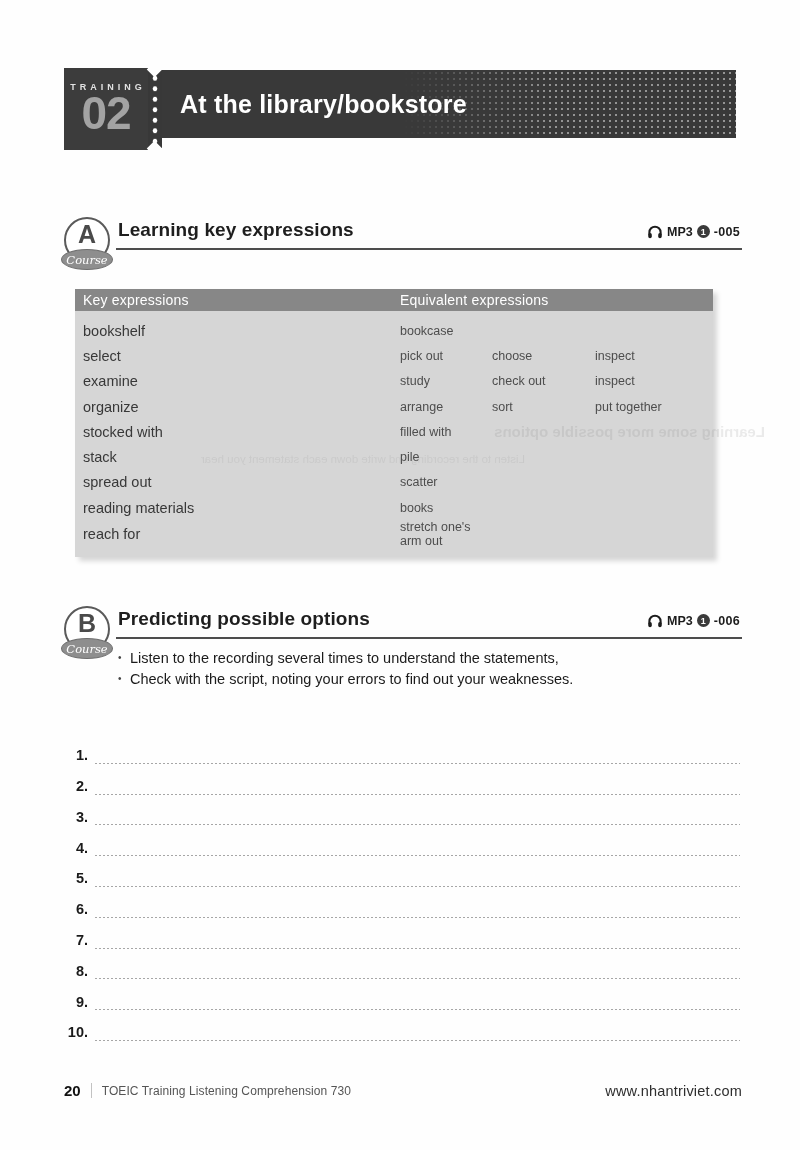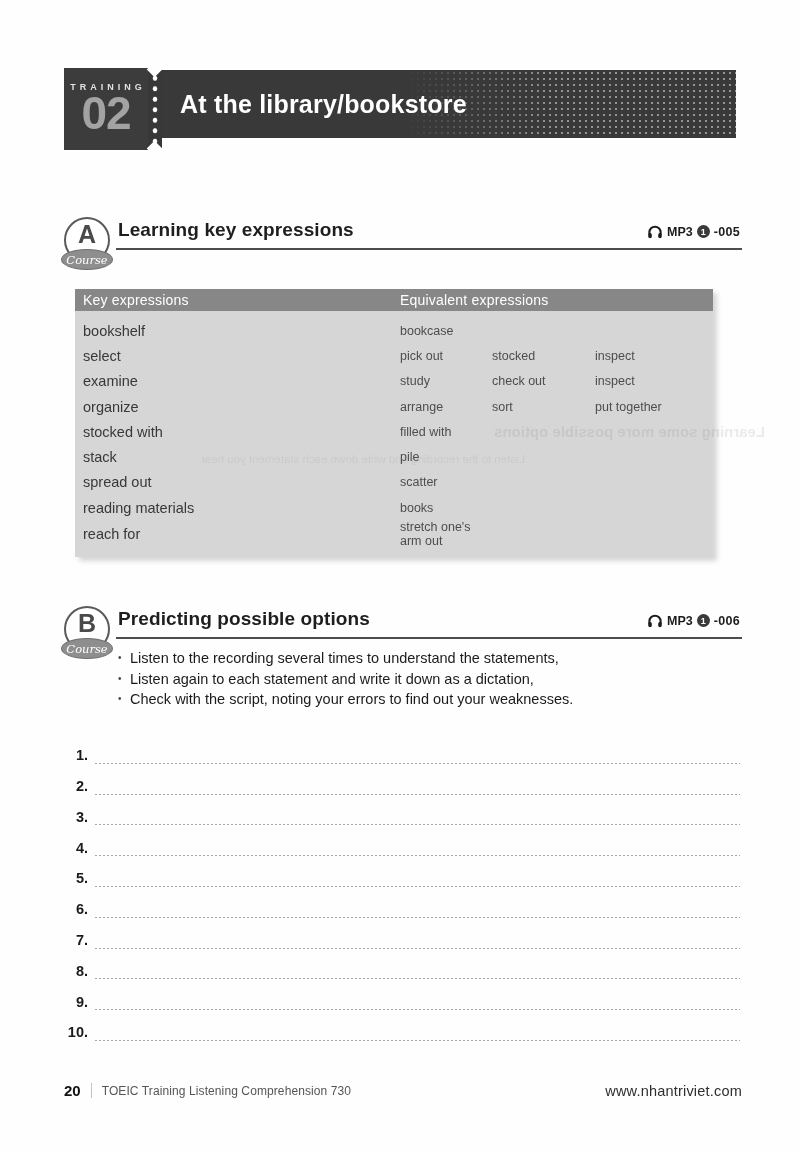--- a/index.html
+++ b/index.html
@@ -127,21 +127,21 @@
     <div class="kx-body">
       <div class="kx-row">
         <div class="kx-key">bookshelf</div>
         <div class="kx-eq">bookcase</div>
         <div class="kx-eq"></div>
         <div class="kx-eq"></div>
       </div>
       <div class="kx-row">
         <div class="kx-key">select</div>
         <div class="kx-eq">pick out</div>
-        <div class="kx-eq">stocked</div>
+        <div class="kx-eq">choose</div>
         <div class="kx-eq">inspect</div>
       </div>
       <div class="kx-row">
         <div class="kx-key">examine</div>
         <div class="kx-eq">study</div>
         <div class="kx-eq">check out</div>
         <div class="kx-eq">inspect</div>
       </div>
       <div class="kx-row">
         <div class="kx-key">organize</div>
@@ -202,21 +202,20 @@
       </svg>
       <span class="mp3-label">MP3</span>
       <span class="mp3-disc">1</span>
       <span class="mp3-track">-006</span>
     </div>
     <div class="section-rule"></div>
   </div>
 
   <div class="instructions">
     <div class="instruction">Listen to the recording several times to understand the statements,</div>
-    <div class="instruction">Listen again to each statement and write it down as a dictation,</div>
     <div class="instruction">Check with the script, noting your errors to find out your weaknesses.</div>
   </div>
 
   <div class="dictation">
     <div class="dict-row">
       <span class="dict-num">1.</span>
       <span class="dict-line"></span>
     </div>
     <div class="dict-row">
       <span class="dict-num">2.</span>

